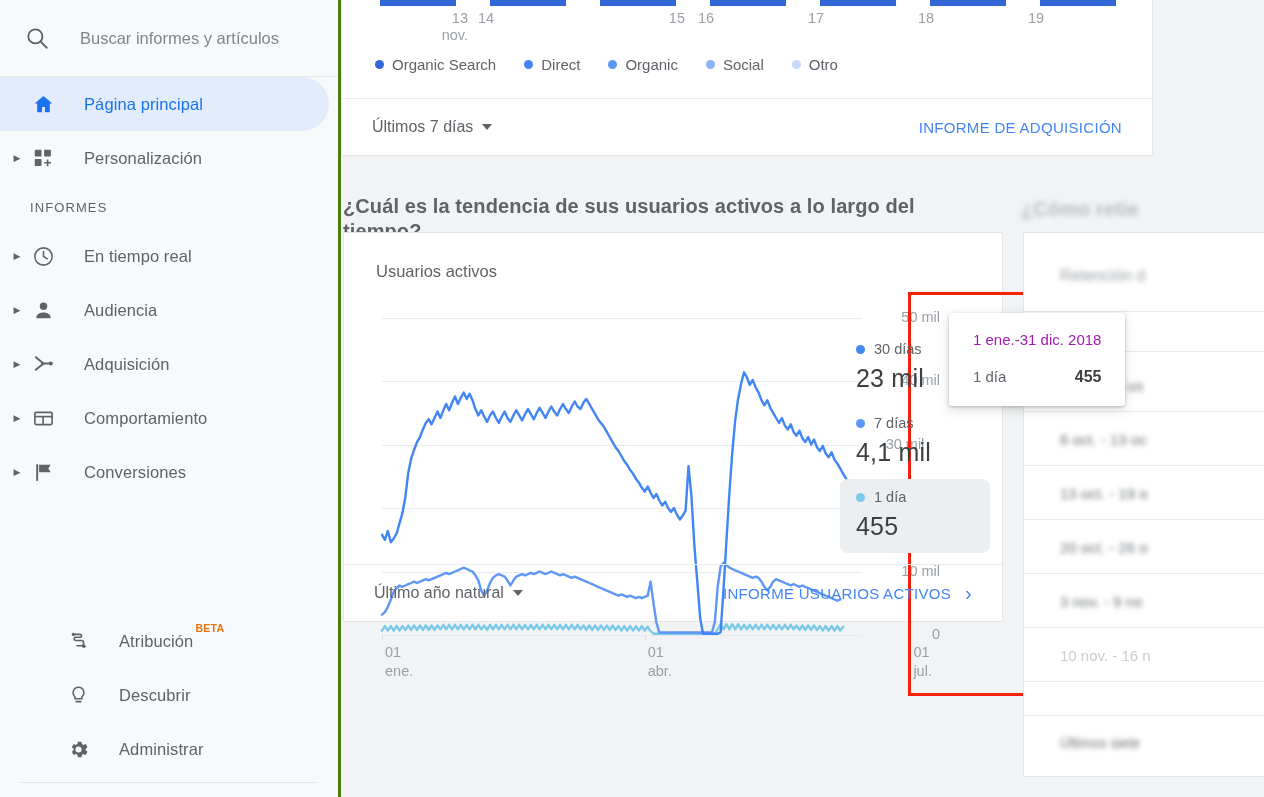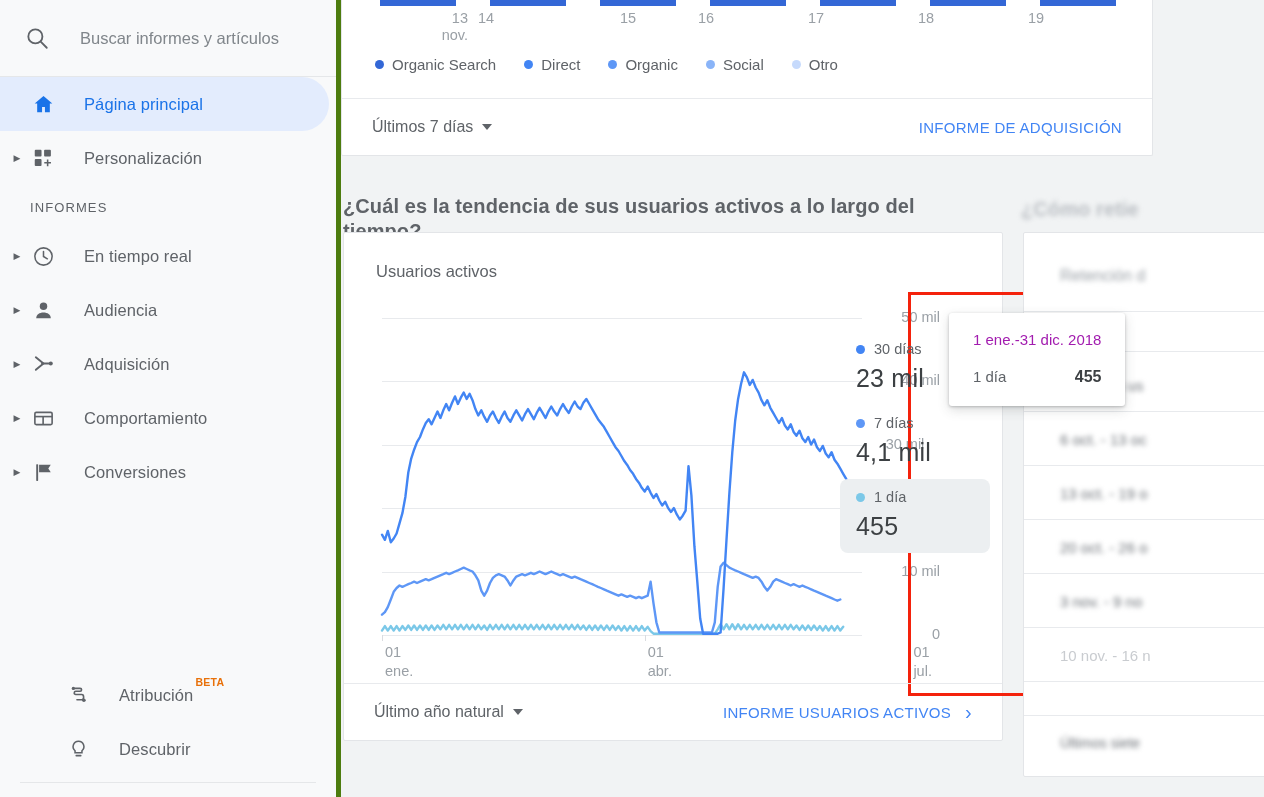--- a/index.html
+++ b/index.html
@@ -11,21 +11,21 @@
     background: #ffffff;
     font-family: "Liberation Sans", "DejaVu Sans", sans-serif;
     -webkit-font-smoothing: antialiased;
   }
   #app { position: relative; width: 1264px; height: 797px; display: flex; background:#fff; }
 
   
   .sidebar {
     width: 341px; height: 797px;
     background: #f8f9fa;
-    border-right: 5px solid #4d7c0f;
+    border-right: 3px solid #4d7c0f;
     position: relative;
     flex: 0 0 341px;
   }
   .search-row {
     height: 77px;
     display: flex; align-items: center;
     padding-left: 24px;
     border-bottom: 1px solid #e5e7e9;
   }
   .search-icon { width: 26px; height: 26px; flex: 0 0 26px; color: #5f6368; }
@@ -147,21 +147,21 @@
   .section-q {
     position: absolute;
     font-size: 20px; color: #5f6368;
     line-height: 25px;
     letter-spacing: .1px;
   }
   #q-left { left: 2px; top: 177px; width: 620px; }
   #q-right { left: 680px; top: 180px; width: 240px; color:#b9bdc2; filter: blur(2.6px); }
 
   
-  #active-card { left: 2px; top: 232px; width: 660px; height: 509px; }
+  #active-card { left: 2px; top: 232px; width: 660px; height: 390px; }
   .card-title {
     position: absolute; left: 32px; top: 29px;
     font-size: 16.5px; color: #5f6368;
   }
   .chart-wrap { position: absolute; left: 0; top: 60px; width: 660px; height: 425px; }
   .gridline { position: absolute; left: 0; right: -38px; height: 1px; background: #e8eaed; }
   .ylabel {
     position: absolute; font-size: 14.5px; color: #9aa0a6;
     right: 0; text-align: right; width: 70px;
     transform: translateY(-9px);
@@ -323,41 +323,50 @@
       <div class="nav-item">
         <span class="caret"></span>
         <span class="nav-icon">
           <svg viewBox="0 0 24 24" width="23" height="23" fill="none" stroke="currentColor" stroke-width="1.6">
             <path d="M12 3.4A5.6 5.6 0 0 0 8.4 13.3v2.1h7.2v-2.1A5.6 5.6 0 0 0 12 3.4z"></path>
             <line x1="9.6" y1="18.4" x2="14.4" y2="18.4" stroke-linecap="round"></line>
           </svg>
         </span>
         <span class="nav-label">Descubrir</span>
       </div>
+      <div class="nav-item">
+        <span class="caret"></span>
+        <span class="nav-icon">
+          <svg viewBox="0 0 24 24" width="23" height="23" fill="currentColor">
+            <path d="M19.4 12.9a7.6 7.6 0 0 0 0-1.8l2-1.5-1.9-3.3-2.4.9a7.5 7.5 0 0 0-1.6-.9l-.4-2.5h-3.8l-.4 2.5c-.6.2-1.1.5-1.6.9l-2.4-.9-1.9 3.3 2 1.5a7.6 7.6 0 0 0 0 1.8l-2 1.5 1.9 3.3 2.4-.9c.5.4 1 .7 1.6.9l.4 2.5h3.8l.4-2.5c.6-.2 1.1-.5 1.6-.9l2.4.9 1.9-3.3zM12 15.2A3.2 3.2 0 1 1 12 8.8a3.2 3.2 0 0 1 0 6.4z"></path>
+          </svg>
+        </span>
+        <span class="nav-label">Administrar</span>
+      </div>
       <div class="bottom-divider"></div>
       <div class="bottom-pad"></div>
     </div>
   </aside>
 
   <main class="main">
 
     <section class="card" id="acq-card">
       <div class="acq-bars" id="acq-bars">
           <div class="acq-bar" style="left: 0px; width: 76px; height: 44px;"></div>
           <div class="acq-bar" style="left: 110px; width: 76px; height: 44px;"></div>
           <div class="acq-bar" style="left: 220px; width: 76px; height: 44px;"></div>
           <div class="acq-bar" style="left: 330px; width: 76px; height: 44px;"></div>
           <div class="acq-bar" style="left: 440px; width: 76px; height: 44px;"></div>
           <div class="acq-bar" style="left: 550px; width: 76px; height: 44px;"></div>
           <div class="acq-bar" style="left: 660px; width: 76px; height: 44px;"></div>
         </div>
       <div id="acq-xticks">
           <div class="axis-tick-label" style="left: 26px; top: 170px; width: 100px; text-align: right;">13<div>nov.</div></div>
           <div class="axis-tick-label" style="left: 136px; top: 170px; width: 100px; text-align: left;">14</div>
-          <div class="axis-tick-label" style="left: 236px; top: 170px; width: 100px; text-align: center;">15</div>
+          <div class="axis-tick-label" style="left: 243px; top: 170px; width: 100px; text-align: right;">15</div>
           <div class="axis-tick-label" style="left: 356px; top: 170px; width: 100px; text-align: left;">16</div>
           <div class="axis-tick-label" style="left: 466px; top: 170px; width: 100px; text-align: left;">17</div>
           <div class="axis-tick-label" style="left: 576px; top: 170px; width: 100px; text-align: left;">18</div>
           <div class="axis-tick-label" style="left: 686px; top: 170px; width: 100px; text-align: left;">19</div>
         </div>
       <div class="acq-legend" id="acq-legend">
           <div class="legend-entry">
             <span class="legend-dot" style="background: rgb(51, 103, 214);"></span>
             <span>Organic Search</span>
           </div>

